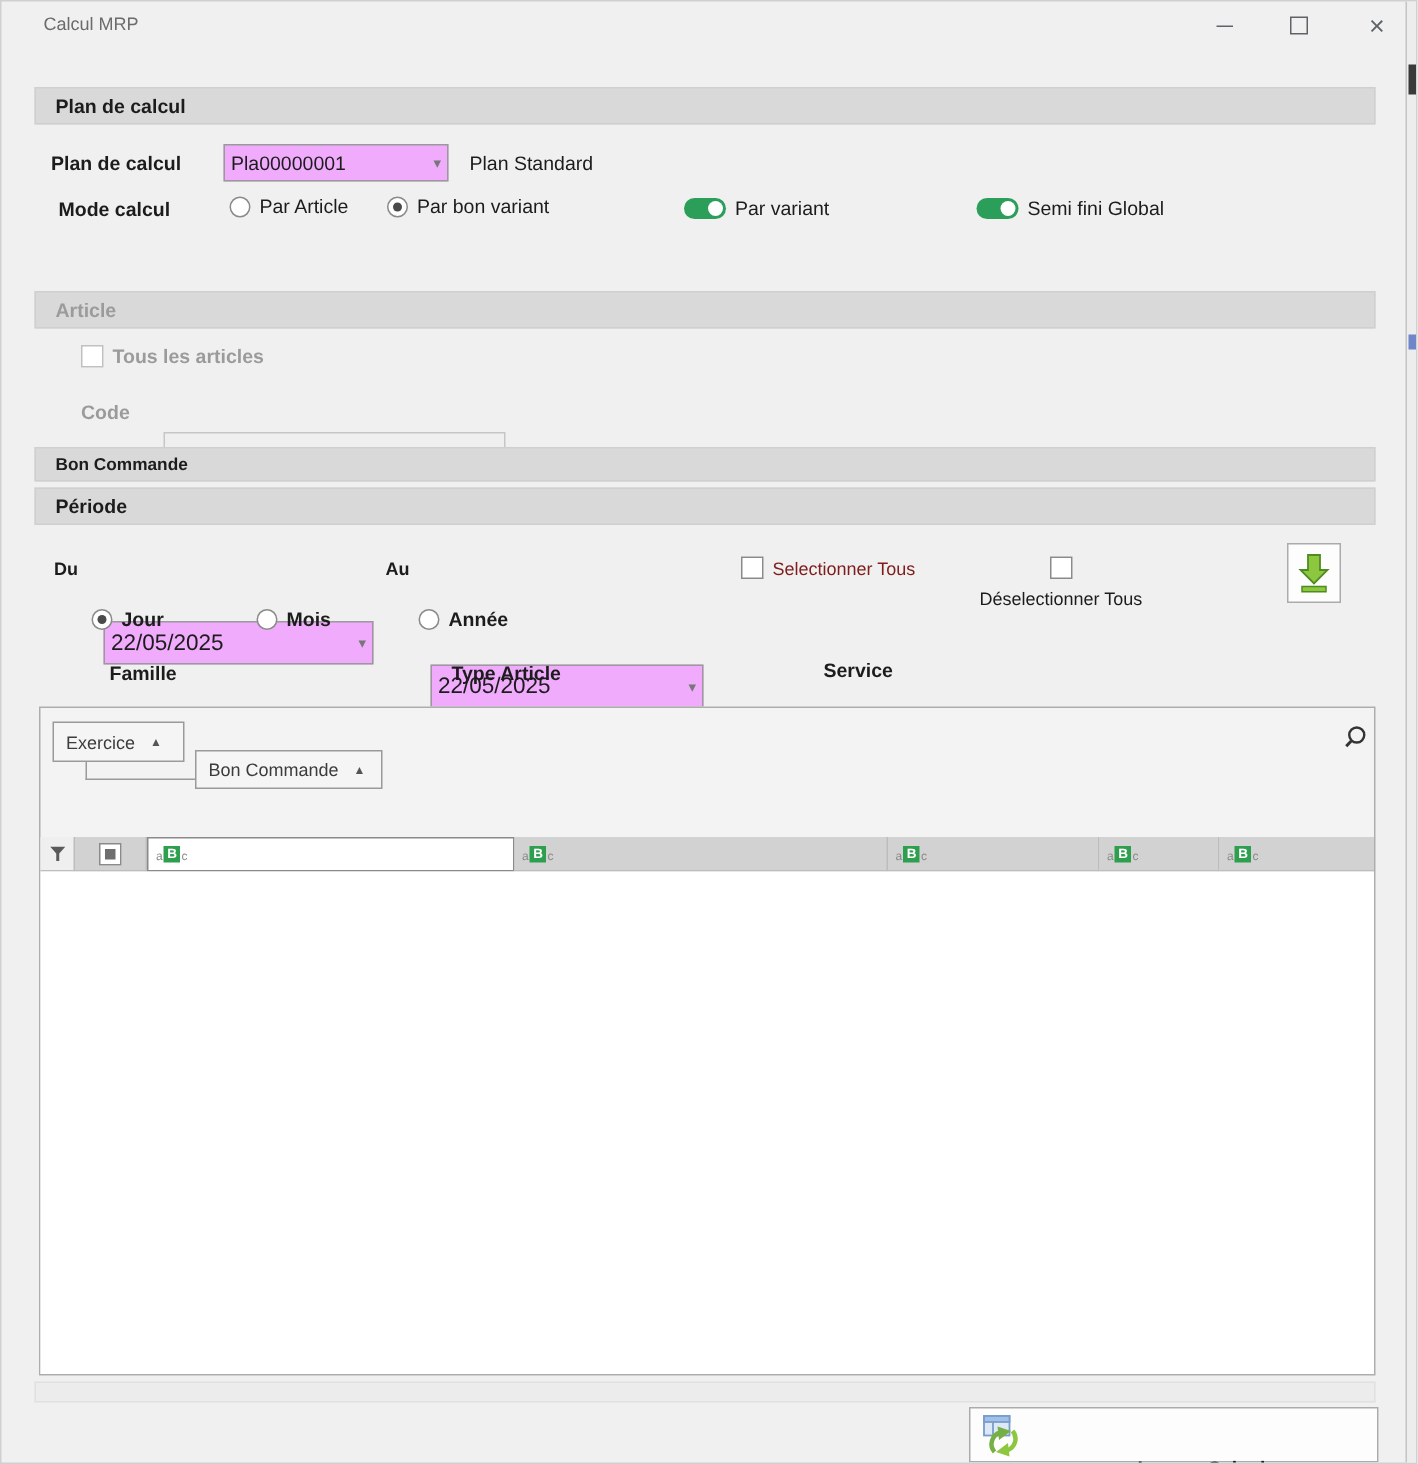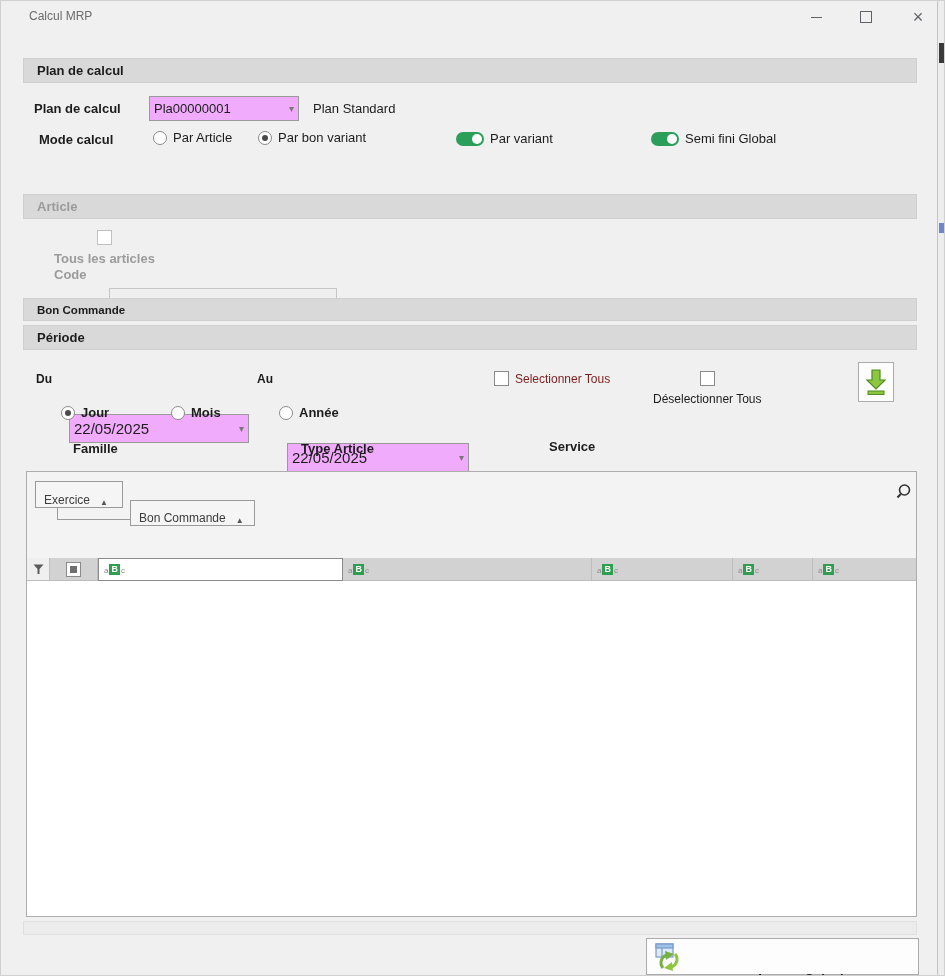--- a/index.html
+++ b/index.html
@@ -55,21 +55,21 @@
   
   .toggle { width:28px; height:14px; border-radius:8px; background:#2b9e5a; position:relative; cursor:pointer; flex:none; }
   .toggle::after { content:""; position:absolute; top:2px; right:2px; width:10px; height:10px; border-radius:50%; background:#fff; }
 
   .plain-txt { font-size:13px; color:#1c1c1c; }
 
   
   #grid-panel { border:1px solid #adadad; background:#f3f3f3; }
   .group-box {
     position:absolute; border:1px solid #9a9a9a; background:#f5f5f5;
-    display:flex; align-items:flex-end; padding:0 8px; gap:10px; cursor:pointer;
+    display:flex; align-items:center; padding:0 8px; gap:10px; cursor:pointer;
   }
   .group-box .g-lbl { font-size:12px; color:#3c3c3c; }
   .group-box .sort-asc { font-size:8px; color:#555; }
   .sort-asc::before { content:"\25B2"; }
   .g-conn { position:absolute; border-left:1px solid #9a9a9a; border-bottom:1px solid #9a9a9a; }
 
   .hdr-row, .flt-row { position:absolute; left:0; display:flex; }
   .hdr-cell {
     background:#f0f0f0; border-right:1px solid #c8c8c8; border-top:1px solid #c8c8c8; border-bottom:1px solid #c8c8c8;
     font-size:12px; color:#444; display:flex; align-items:center; padding:0 5px;
@@ -132,21 +132,21 @@
     <span class="plain-txt">Par variant</span>
   </div>
   <div class="abs ritem" style="left:650px; top:130px;">
     <span class="toggle"></span>
     <span class="plain-txt">Semi fini Global</span>
   </div>
 
   <div class="abs sec-head disabled" style="left:22px; top:193px; width:894px; height:25px; font-size:13px;">
     <span>Article</span>
   </div>
-  <div class="abs ritem" style="left:53px; top:229px;flex-direction:column;">
+  <div class="abs ritem" style="left:53px; top:229px;">
     <span class="cbx" style="border-color:#c0c0c0;"></span>
     <span class="lbl disabled">Tous les articles</span>
   </div>
   <div class="abs lbl disabled" style="left:53px; top:266px;">Code</div>
   <div class="abs combo disabled" style="left:108px; top:262px; width:228px; height:25px;">
     <span class="val"></span>
   </div>
 
   <div class="abs sec-head" style="left:22px; top:297px; width:894px; height:23px; font-size:11.5px;">
     <span>Bon Commande</span>

